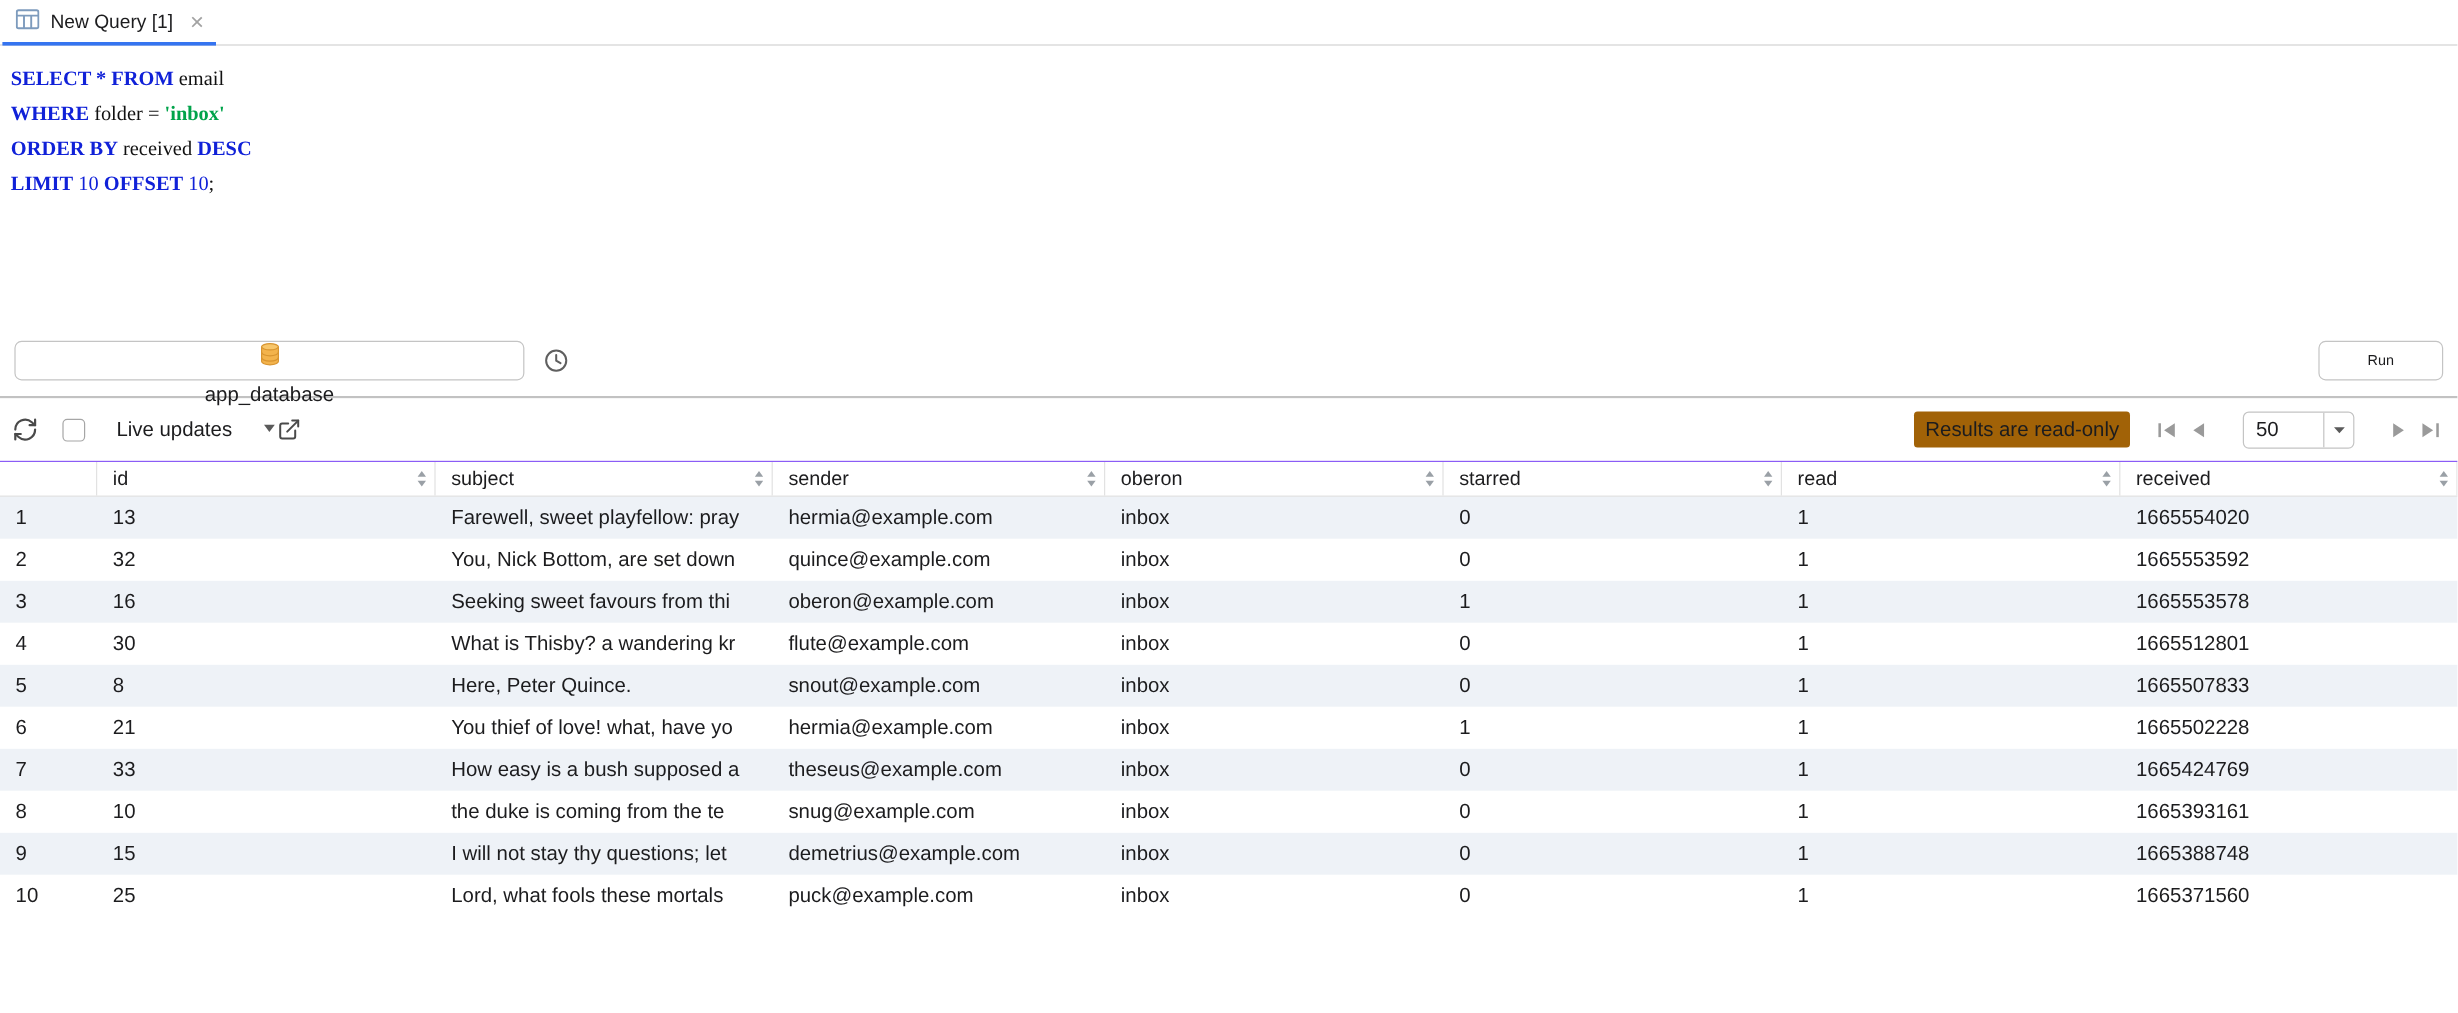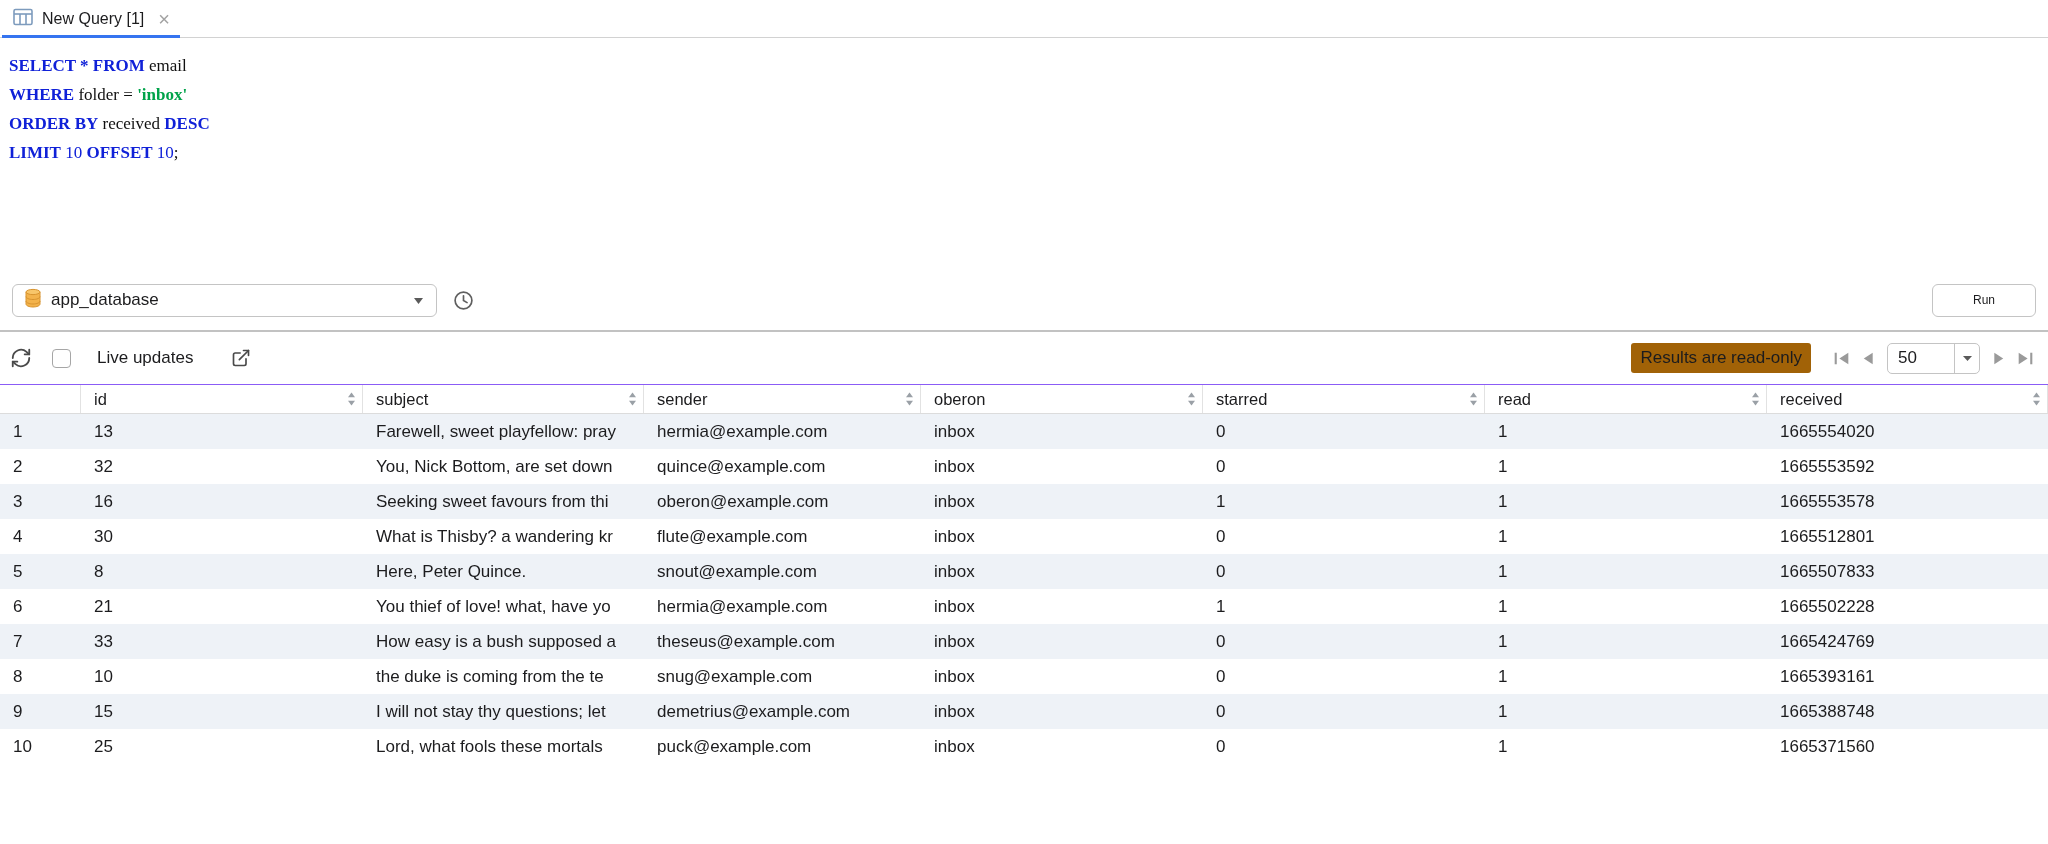--- a/index.html
+++ b/index.html
@@ -22,35 +22,35 @@
   
   .editor { height:232px; padding:13px 0 0 9px; font-family:Liberation Serif, serif; font-size:17px; line-height:29px; cursor:text; }
   .line { white-space:pre; }
   .tok-keyword { color:#1021d8; font-weight:bold; }
   .tok-string  { color:#00a34a; font-weight:bold; }
   .tok-number  { color:#1021d8; }
   .tok-plain   { color:#111111; }
 
   
   .qbar { height:62px; display:flex; align-items:center; padding:0 12px; border-bottom:2px solid #c2c2c2; background:#fff; }
-  .db-select { width:425px; height:33px; border:1px solid #c4c4c4; border-radius:6px; display:flex; align-items:center; padding:0 11px; gap:9px; background:#fff; }
+  .db-select { width:425px; height:33px; border:1px solid #c4c4c4; border-radius:6px; display:flex; align-items:center; padding:0 11px; gap:9px; background:#fff;flex-direction:column; }
   .db-select .sel-label { font-size:17px; flex:1; }
   .clock-btn { margin-left:16px; display:flex; align-items:center; }
   .spacer { flex:1; }
   .run-btn { width:104px; height:33px; border:1px solid #c4c4c4; border-radius:6px; background:#fff; font-size:12px; display:flex; align-items:center; justify-content:center; }
 
   
   .rbar { height:52px; display:flex; align-items:center; padding:0 12px 0 10px; background:#fff; }
   .icon-btn { display:flex; align-items:center; justify-content:center; }
   .checkbox { width:19px; height:19px; border:1.5px solid #a6a6a6; border-radius:4px; background:#fff; margin-left:20px; }
   .live-label { font-size:17px; margin-left:26px; }
   .open-btn { margin-left:38px; }
   .readonly-badge { background:#a16207; color:#1c1c1e; padding:5px 9px; border-radius:3px; font-size:17px; }
   .pager { display:flex; align-items:center; margin-left:20px; gap:6px; }
-  .pagesize { width:93px; height:31px; border:1px solid #c4c4c4; border-radius:5px; display:flex; align-items:stretch; overflow:hidden; background:#fff; margin:0 2px;justify-content:flex-end; }
+  .pagesize { width:93px; height:31px; border:1px solid #c4c4c4; border-radius:5px; display:flex; align-items:stretch; overflow:hidden; background:#fff; margin:0 20px;justify-content:flex-end; }
   .pagesize .val { flex:1; display:flex; align-items:center; padding-left:10px; font-size:17px; }
   .pagesize .arrow { width:25px; border-left:1px solid #c4c4c4; display:flex; align-items:center; justify-content:center; }
 
   
   .grid { display:grid; grid-template-columns:81px 282px 281px 277px 282px 282px 282px 281px; }
   .thead { height:30px; border-top:1px solid #8b5cf6; border-bottom:1px solid #dcdcdc; background:#fff; }
   .th { position:relative; display:flex; align-items:center; padding:0 22px 0 13px; font-size:16.5px; color:#1c1c1e; border-right:1px solid #e2e2e2; white-space:nowrap; overflow:hidden; }
   .th .sort { position:absolute; right:6px; top:50%; transform:translateY(-50%); display:flex; }
   .tr { height:35px; background:#fff; }
   .tr.odd { background:#eef2f7; }

